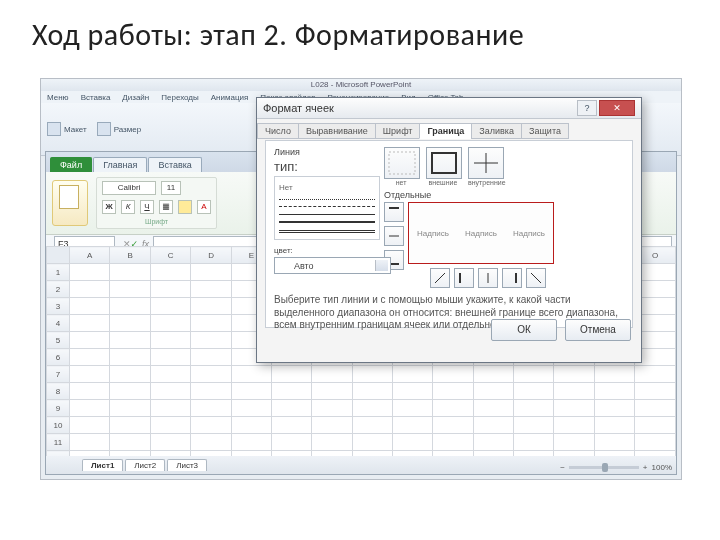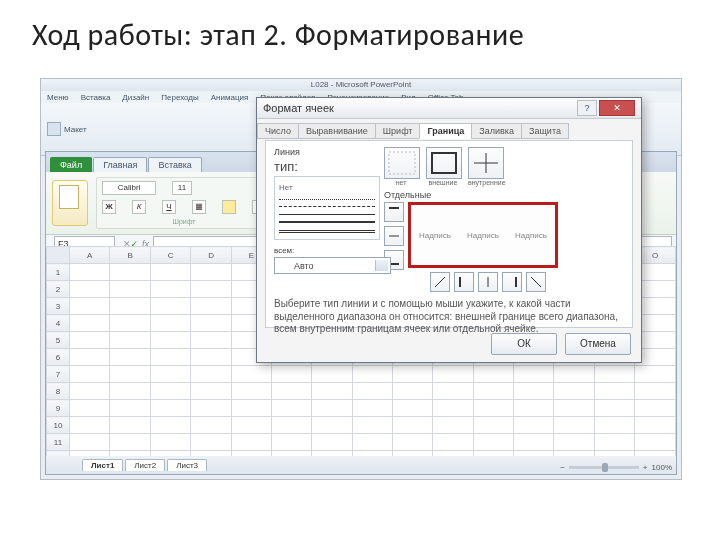--- a/index.html
+++ b/index.html
@@ -12,21 +12,21 @@
 .rib-item{display:flex;align-items:center;gap:3px}
 .rib-sq{width:12px;height:12px;background:#d9e3ef;border:1px solid #9ab}
 .excel{position:absolute;left:4px;top:72px;right:4px;bottom:4px;background:#b91c1c;border:1px solid #9aa7b4}
 .xl-tabbar{height:20px;display:flex;align-items:flex-end;background:linear-gradient(#d9e3ee,#cfd9e6);padding-left:4px;font-size:9px}
 .xl-tab{padding:2px 9px;border:1px solid #9ab;border-bottom:none;background:#eef3f8;margin-right:1px;border-radius:2px 2px 0 0;color:#456}
 .xl-tab.active{background:#2f8f3a;color:#fff;border-color:#2f8f3a}
 .xl-ribbon{height:54px;background:linear-gradient(#f7faf7,#eaf2ea);display:flex;align-items:center;gap:8px;padding:4px 6px;border-bottom:1px solid #c7d0c7}
 .paste-btn{width:34px;height:44px;background:linear-gradient(#fffef0,#f6e9c2);border:1px solid #e0c978;border-radius:3px;position:relative}
 .paste-btn::before{content:"";position:absolute;top:4px;left:6px;width:18px;height:22px;background:#fff;border:1px solid #c8b060}
 .grp{height:44px;border:1px solid #d5dcd5;border-radius:2px;background:#f4f8f4;display:flex;flex-direction:column;justify-content:space-between;padding:3px 5px;min-width:56px}
-.grp .row{display:flex;gap:16px;align-items:center}
+.grp .row{display:flex;gap:5px;align-items:center}
 .tiny{width:12px;height:12px;border:1px solid #b8c2b8;background:#fff;font-size:8px;text-align:center;line-height:12px}
 .grp-label{font-size:7px;color:#7a8;text-align:center}
 .namebar{height:18px;display:flex;align-items:center;border-bottom:1px solid #ccd4dc;background:#f4f7fa;font-size:9px}
 .namebox{width:56px;height:14px;border:1px solid #aeb8c2;background:#fff;margin:0 8px;padding-left:3px;line-height:14px}
 .fxlbl{color:#888;font-style:italic;margin:0 4px}
 .fxbar{flex:1;height:14px;border:1px solid #aeb8c2;background:#fff;margin-right:4px}
 .grid-wrap{position:absolute;left:0;right:0;top:94px;bottom:18px;background:#fff;overflow:hidden}
 table.grid{border-collapse:collapse;font-size:8px;color:#444}
 table.grid th,table.grid td{border:1px solid #d4d8de;height:14px;width:43px}
 table.grid th{background:linear-gradient(#f6f8fb,#e7ecf2);font-weight:normal;color:#555}
@@ -54,27 +54,27 @@
 .sec-lbl{font-size:9px;color:#444;margin-bottom:2px}
 .combo{width:96px;height:15px;border:1px solid #9aa7b4;background:#fff;display:flex;align-items:center;padding-left:19px;position:relative;margin-bottom:6px}
 .combo::after{content:"";position:absolute;right:2px;top:2px;width:12px;height:11px;background:linear-gradient(#eef2f7,#d6deea);border-left:1px solid #b8bec6}
 .line-samples{width:96px;height:56px;border:1px solid #c8ced6;background:#fff;display:flex;flex-direction:column;justify-content:space-around;padding:3px 4px}
 .ls{height:0;border-top-width:1px;border-top-color:#333}
 .preset-row{display:flex;gap:6px;margin-bottom:4px}
 .preset{width:34px;height:30px;border:1px solid #9aa7b4;background:linear-gradient(#fdfdfd,#eef1f5);position:relative}
 .preset svg{position:absolute;inset:3px}
 .preset-lbl{font-size:7px;text-align:center;color:#666;width:34px}
 .border-section{margin-top:2px}
-.preview{width:144px;height:60px;border:3px solid #b91c1c;background:#fdfdfd;display:flex;align-items:center;justify-content:space-around;font-size:8px;color:#888;position:relative}
+.preview{width:144px;height:60px;border:1px solid #b91c1c;background:#fdfdfd;display:flex;align-items:center;justify-content:space-around;font-size:8px;color:#888;position:relative}
 .preview .cell-lbl{border:0}
 .edge-btn{width:18px;height:18px;border:1px solid #9aa7b4;background:linear-gradient(#fdfdfd,#eef1f5);display:inline-flex;align-items:center;justify-content:center}
 .edge-col{display:flex;flex-direction:column;gap:4px;margin-right:4px}
 .edge-row{display:flex;gap:4px;margin-top:4px;margin-left:22px}
 .hint{clear:both;padding-top:6px;font-size:10px;color:#555;line-height:1.25}
-.dlg-buttons{position:absolute;right:10px;bottom:7px;display:flex;gap:8px}
+.dlg-buttons{position:absolute;right:10px;bottom:21px;display:flex;gap:8px}
 .dlg-btn{width:64px;height:20px;border:1px solid #9aa7b4;background:linear-gradient(#fdfdfd,#e7ecf2);font-size:10px;text-align:center;line-height:19px;border-radius:2px}
 </style>
 </head>
 <body>
 
 <div class="slide">
   <div class="slide-title">Ход работы: этап 2. Форматирование</div>
 
   <div class="embed">
     <div class="ppt-titlebar">L028 - Microsoft PowerPoint</div>
@@ -86,20 +86,24 @@
       <span>Анимация</span>
       <span>Показ слайдов</span>
       <span>Рецензирование</span>
       <span>Вид</span>
       <span>Office Tab</span>
     </div>
     <div class="ppt-ribbon">
       <div class="rib-item">
           <div class="rib-sq"></div>
           <span>Макет</span>
+        </div>
+      <div class="rib-item">
+          <div class="rib-sq"></div>
+          <span>Размер</span>
         </div>
     </div>
 
     <div class="excel">
       <div class="xl-tabbar">
         <div class="xl-tab active">Файл</div>
         <div class="xl-tab">Главная</div>
         <div class="xl-tab">Вставка</div>
       </div>
       <div class="xl-ribbon">
@@ -406,21 +410,21 @@
           <div class="sec-lbl">Линия</div>
           <div style="font-size:13px;margin-bottom:2px">тип:</div>
           <div class="line-samples">
             <div style="font-size:8px;color:#666">Нет</div>
             <div class="ls" style="border-top-style:dotted"></div>
             <div class="ls" style="border-top-style:dashed"></div>
             <div class="ls" style="border-top-style:solid"></div>
             <div class="ls" style="border-top-style:solid;border-top-width:2px"></div>
             <div class="ls" style="border-top-style:double;border-top-width:3px"></div>
           </div>
-          <div style="font-size:8px;margin:6px 0 2px">всем:</div>
+          <div style="font-size:8px;margin:6px 0 2px">цвет:</div>
           <div class="combo">Авто</div>
         </div>
 
         <div class="dlg-col col2">
           <div class="preset-row">
             <div>
               <div class="preset">
                   <svg viewBox="0 0 28 24">
                     <rect x="1" y="1" width="26" height="22" fill="none" stroke="#bbb" stroke-dasharray="2,2"></rect>
                   </svg>

